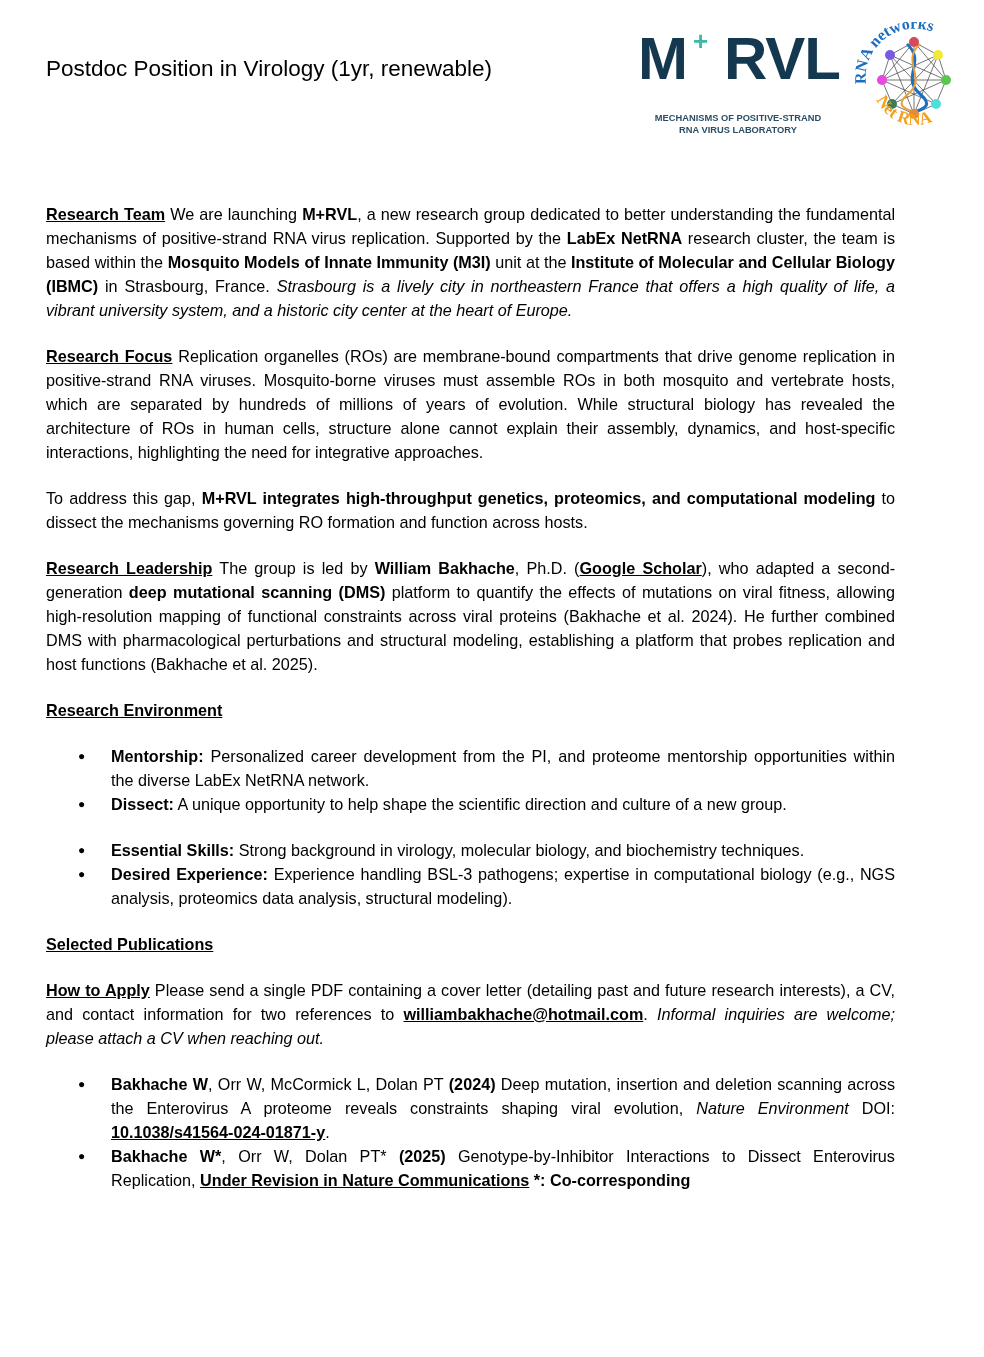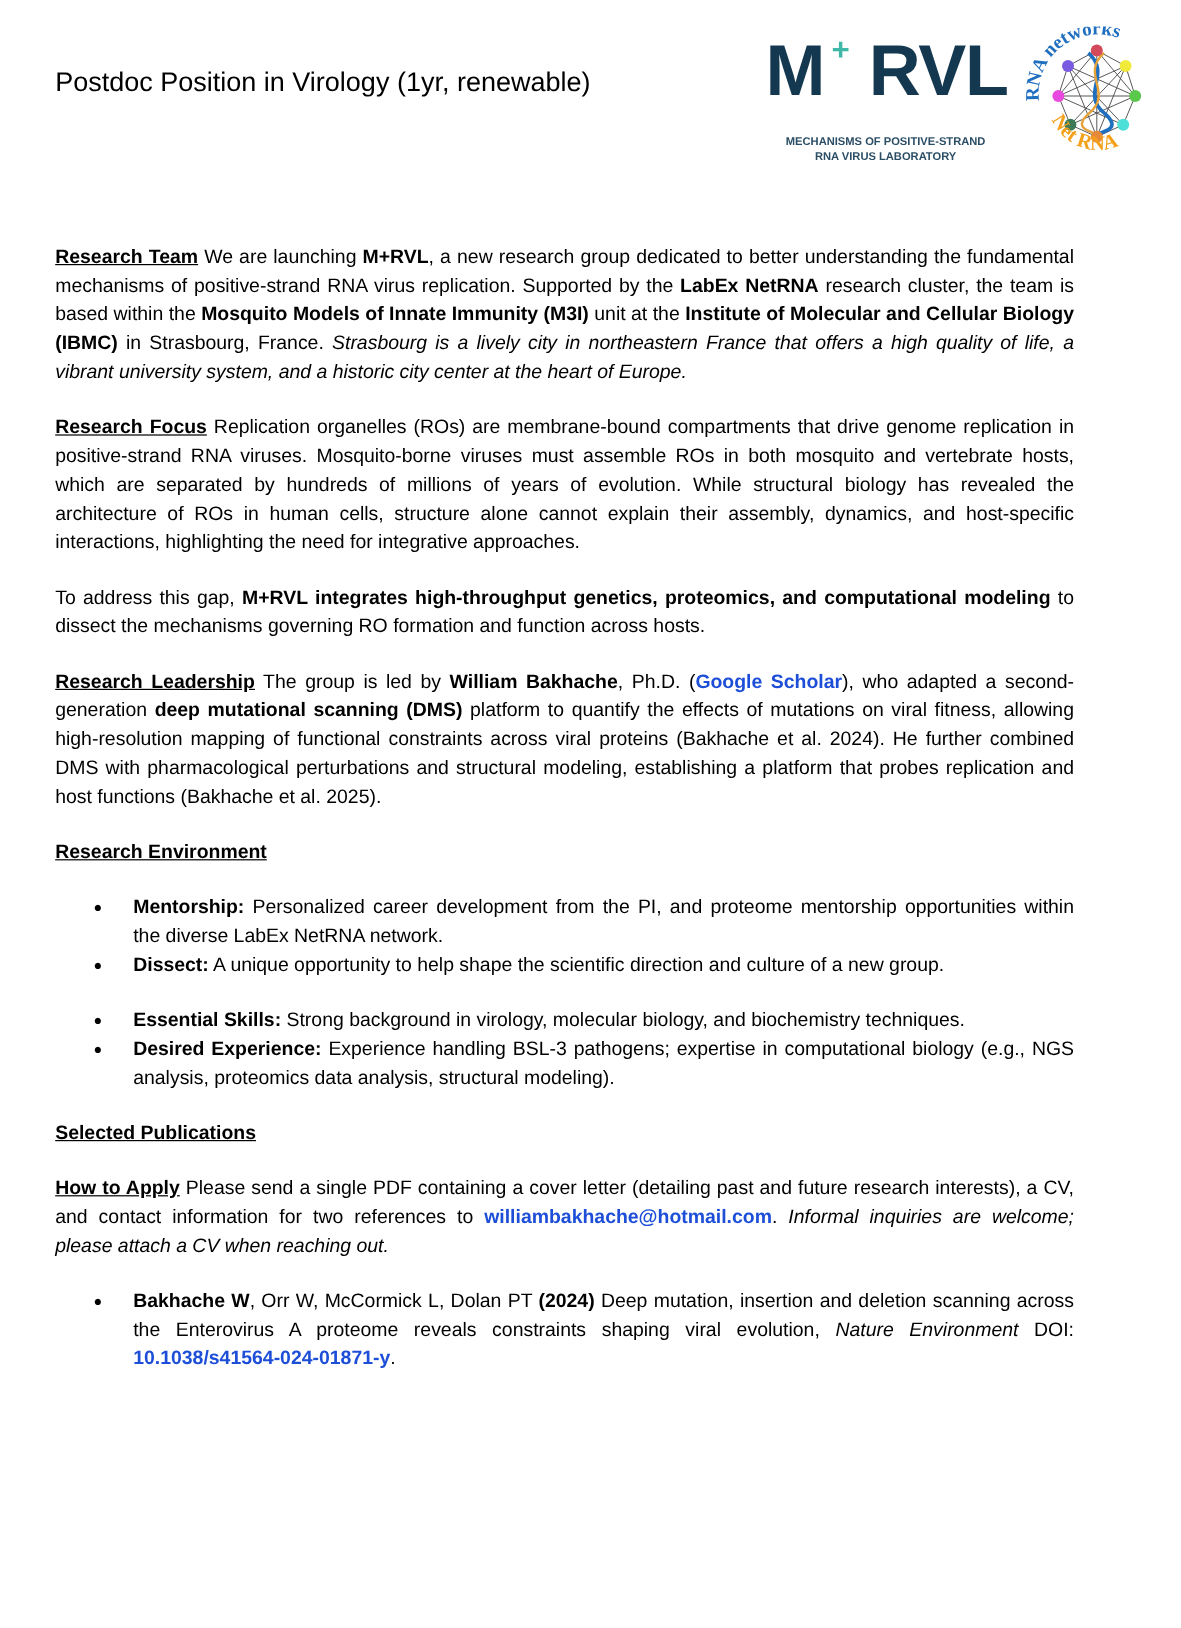--- a/index.html
+++ b/index.html
@@ -30,21 +30,21 @@
   .netrna { position: absolute; left: 852px; top: 22px; width: 124px; height: 112px; }
   
   .content {
     position: absolute; left: 46px; top: 162px; width: 849px;
     font-size: 16.2px; line-height: 24px; text-align: justify; margin-top: 40px;
   }
   .content p { margin: 0 0 22px 0; }
   .h { font-weight: bold; text-decoration: underline; }
   b { font-weight: bold; }
   i { font-style: italic; }
-  a.link { color: #1d4ed8; font-weight: bold; }
+  a.link { color: #000000; font-weight: bold; text-decoration: underline; }
   ul.bul { margin: 0 0 22px 0; padding: 0 0 0 65px; list-style: none; }
   ul.bul li { position: relative; margin: 0; }
   ul.bul li::before {
     content: "\25CF"; position: absolute; left: -33px; top: 0; font-size: 12px;
   }
 </style>
 </head>
 <body>
 
 <div class="page">
@@ -144,16 +144,17 @@
     <p>
       <span class="h">Selected Publications</span>
     </p>
 
     <p>
       <span class="h">How to Apply</span><span> Please send a single PDF containing a cover letter (detailing past and future research interests), a CV, and contact information for two references to </span><a class="link">williambakhache@hotmail.com</a><span>. </span><i>Informal inquiries are welcome; please attach a CV when reaching out.</i>
     </p>
 
     <ul class="bul">
       <li><b>Bakhache W</b><span>, Orr W, McCormick L, Dolan PT </span><b>(2024)</b><span> Deep mutation, insertion and deletion scanning across the Enterovirus A proteome reveals constraints shaping viral evolution, </span><i>Nature Environment</i><span> DOI: </span><a class="link">10.1038/s41564-024-01871-y</a><span>.</span></li>
+      <li><b>Bakhache W*</b><span>, Orr W, Dolan PT* </span><b>(2025)</b><span> Genotype-by-Inhibitor Interactions to Dissect Enterovirus Replication, </span><a class="link">Under Revision in Nature Communications</a><b> *: Co-corresponding</b></li>
     </ul>
 
   </div>
 </div>
 
 </body></html>

